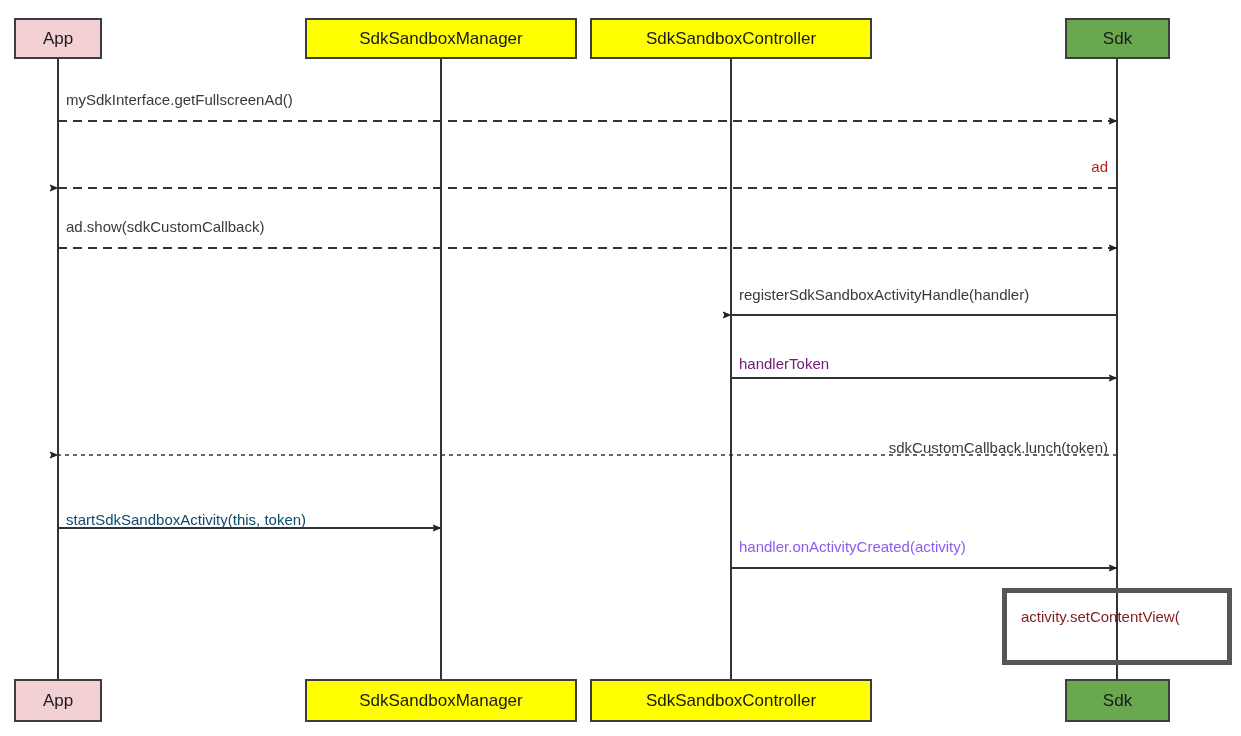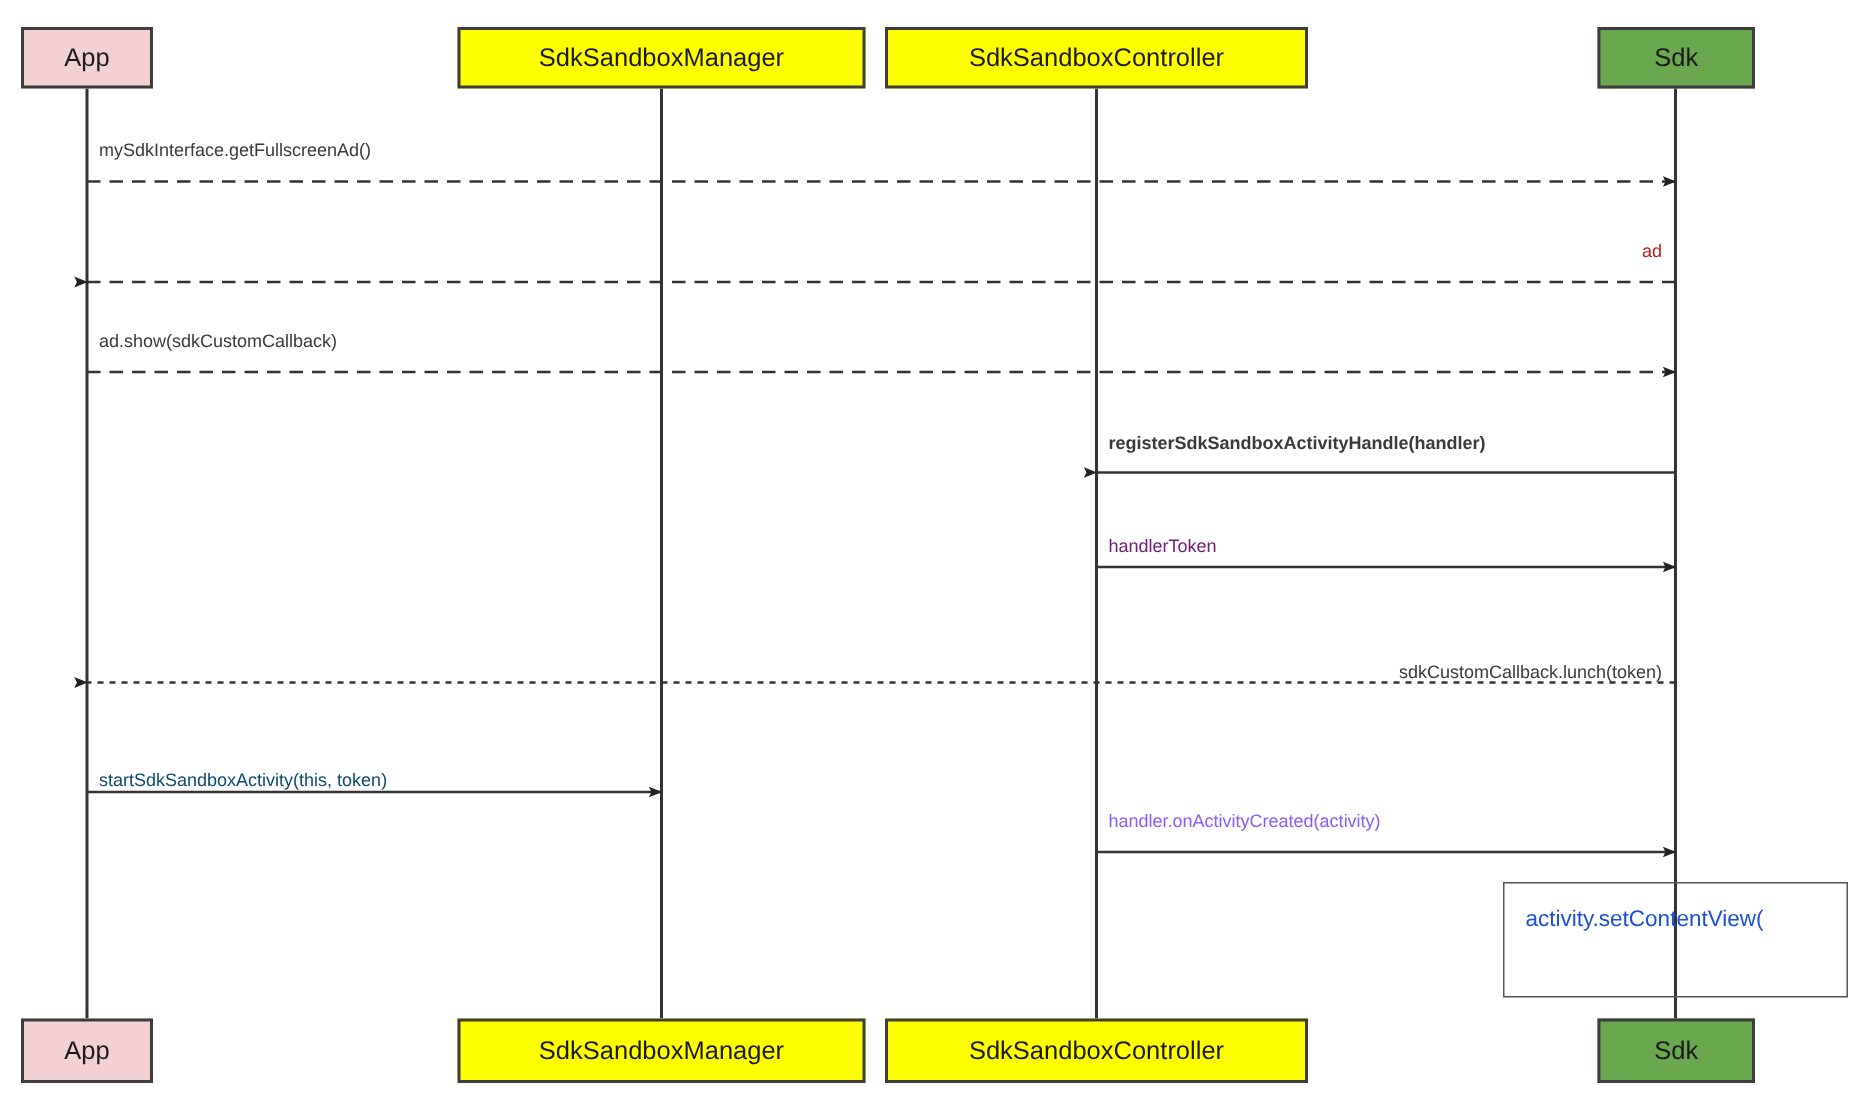--- a/index.html
+++ b/index.html
@@ -39,35 +39,35 @@
     justify-content: center;
     font-family: "Liberation Sans", sans-serif;
     font-size: 17px;
     color: #1a1a1a;
     white-space: nowrap;
     letter-spacing: 0px;
   }
   .msg-label {
     position: absolute;
     font-family: "Liberation Sans", sans-serif;
-    font-size: 12px;
+    font-size: 15px;
     color: #3a3a3a;
     white-space: nowrap;
     line-height: 16px;
   }
   .msg-label.align-left  { text-align: left; }
   .msg-label.align-right { text-align: right; }
   .note-box {
     position: absolute;
     box-sizing: border-box;
     background: transparent;
-    border: 1px solid #f97316;
+    border: 5px solid #f97316;
     font-family: "Liberation Sans", sans-serif;
     font-size: 15px;
-    color: #1d4ed8;
+    color: #7f1d1d;
     line-height: 20px;
     padding: 14px 16px 0 14px;
     z-index: 5;
   }
   .note-line { display: block; }
 </style>
 </head>
 <body>
 
 <div id="diagram-root">
@@ -122,21 +122,21 @@
         <span>Sdk</span>
       </div>
       <div class="participant-box" style="left: 1065px; top: 679px; width: 105px; height: 43px; background: rgb(106, 168, 79); border-color: rgb(61, 61, 61);">
         <span>Sdk</span>
       </div>
     </div>
   <div id="labels-layer">
       <div class="msg-label align-left" style="top: 92px; left: 66px; color: rgb(58, 58, 58);">mySdkInterface.getFullscreenAd()</div>
       <div class="msg-label align-right" style="top: 159px; left: 0px; width: 1108px; color: #b91c1c;">ad</div>
       <div class="msg-label align-left" style="top: 219px; left: 66px; color: rgb(58, 58, 58); text-align: center;">ad.show(sdkCustomCallback)</div>
-      <div class="msg-label align-left" style="top: 287px; left: 739px; color: rgb(58, 58, 58); font-weight: bold;">registerSdkSandboxActivityHandle(handler)</div>
+      <div class="msg-label align-left" style="top: 287px; left: 739px; color: rgb(58, 58, 58);">registerSdkSandboxActivityHandle(handler)</div>
       <div class="msg-label align-left" style="top: 356px; left: 739px; color: #701a75;">handlerToken</div>
       <div class="msg-label align-right" style="top: 428px; left: 0px; width: 1108px; color: rgb(58, 58, 58); margin-top: 12px;">sdkCustomCallback.lunch(token)</div>
       <div class="msg-label align-left" style="top: 512px; left: 66px; color: #0c4a6e;">startSdkSandboxActivity(this, token)</div>
       <div class="msg-label align-left" style="top: 539px; left: 739px; color: #8b5cf6;">handler.onActivityCreated(activity)</div>
     </div>
 
   <div class="note-box" id="note-box" style="left: 1002px; top: 588px; width: 230px; height: 77px; border-color: rgb(85, 85, 85);">
       <span class="note-line">activity.setContentView(</span>
     </div>
 

